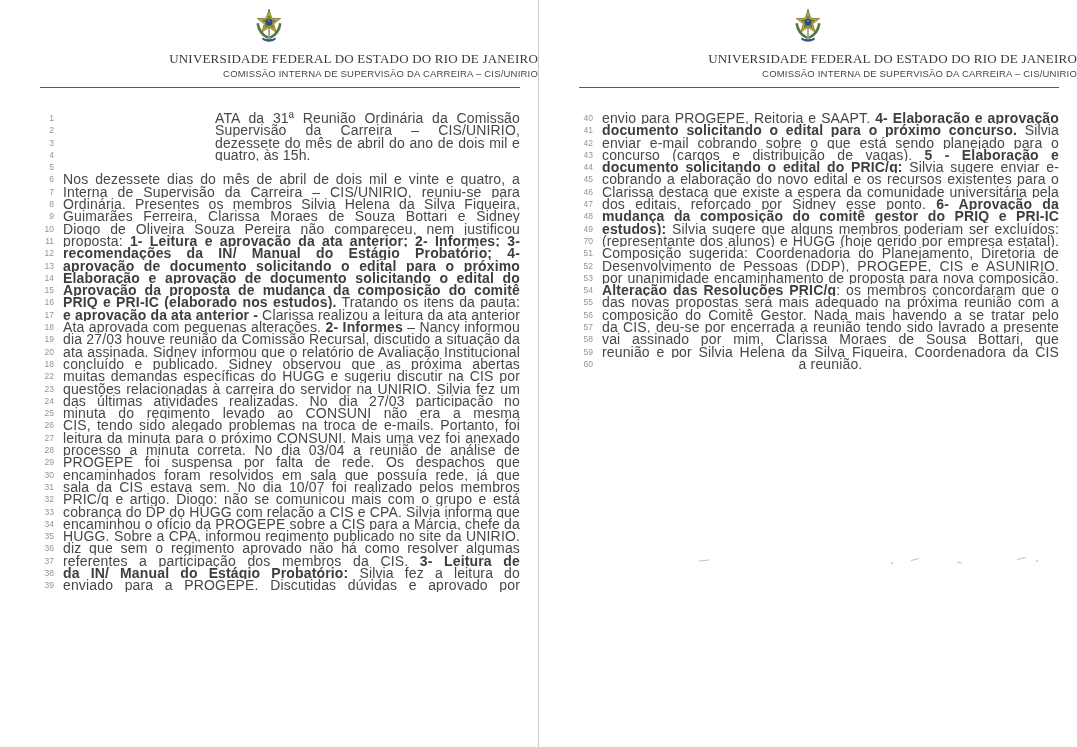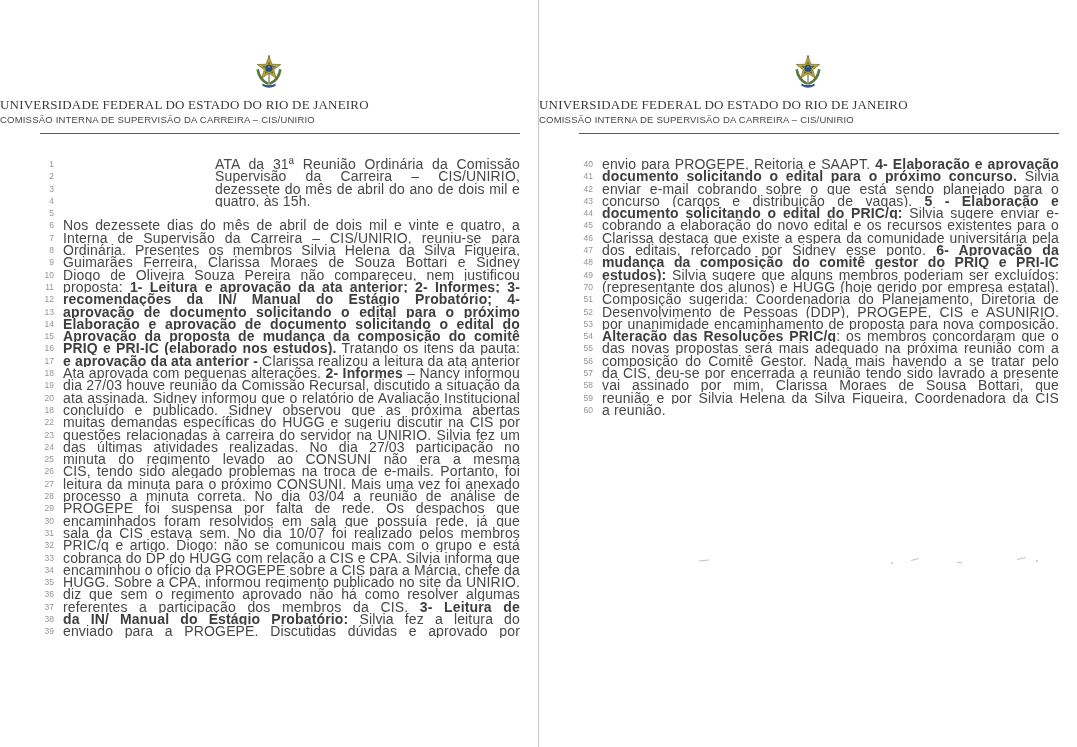--- a/index.html
+++ b/index.html
@@ -3,32 +3,32 @@
 <meta charset="utf-8">
 <style>
   html,body{margin:0;padding:0;background:#ffffff;overflow:hidden;}
   body{width:1077px;height:747px;position:relative;font-family:"Liberation Sans",sans-serif;}
 
   .sheet{position:absolute;top:0;width:538px;height:747px;background:#fff;}
   #page1{left:0;}
   #page2{left:539px;}
   .divider{position:absolute;left:538px;top:0;width:1px;height:747px;background:#c9c9c9;}
 
-  .page-header{text-align:left;padding-top:6px;margin-top:46px;}
+  .page-header{text-align:right;padding-top:6px;}
   .emblem{width:34px;height:42px;display:block;margin:0 auto;}
   .uni-name{font-family:"Liberation Serif",serif;font-size:13px;line-height:16px;color:#383838;letter-spacing:.2px;margin-top:3px;}
   .commission{font-family:Liberation Sans, sans-serif;font-size:9.5px;line-height:12px;color:#454545;letter-spacing:.2px;margin-top:1px;}
   .header-rule{height:1px;background:#5a5a5a;margin:7px 18px 0 40px;}
 
   .doc-body{margin:24px 18px 0 40px;}
   .line{display:flex;height:12.3px;}
   .num{flex:0 0 14px;width:14px;text-align:right;font-size:8.5px;line-height:12.3px;color:#949494;}
   .text{flex:1;margin-left:9px;font-size:14px;line-height:12.3px;height:12.3px;overflow:hidden;color:#474747;
         text-align:justify;text-align-last:justify;letter-spacing:.15px;}
-  .line.nojust .text{text-align:left;text-align-last:left;}
+  .line.nojust .text{text-align:center;text-align-last:left;}
   .line.indent .text{padding-left:152px;}
   .text b{font-weight:700;color:#3e3e3e;}
 
   .sig-area i{position:absolute;display:block;background:#b3b3b3;opacity:.8;}
   .sg1{left:160px;top:560px;width:10px;height:1px;transform:rotate(-5deg);}
   .sg2{left:352px;top:562px;width:2px;height:2px;border-radius:50%;}
   .sg3{left:372px;top:559px;width:8px;height:1px;transform:rotate(-15deg);}
   .sg4{left:418px;top:562px;width:5px;height:1px;transform:rotate(10deg);}
   .sg5{left:478px;top:558px;width:9px;height:1px;transform:rotate(-12deg);}
   .sg6{left:497px;top:560px;width:2px;height:2px;border-radius:50%;}

